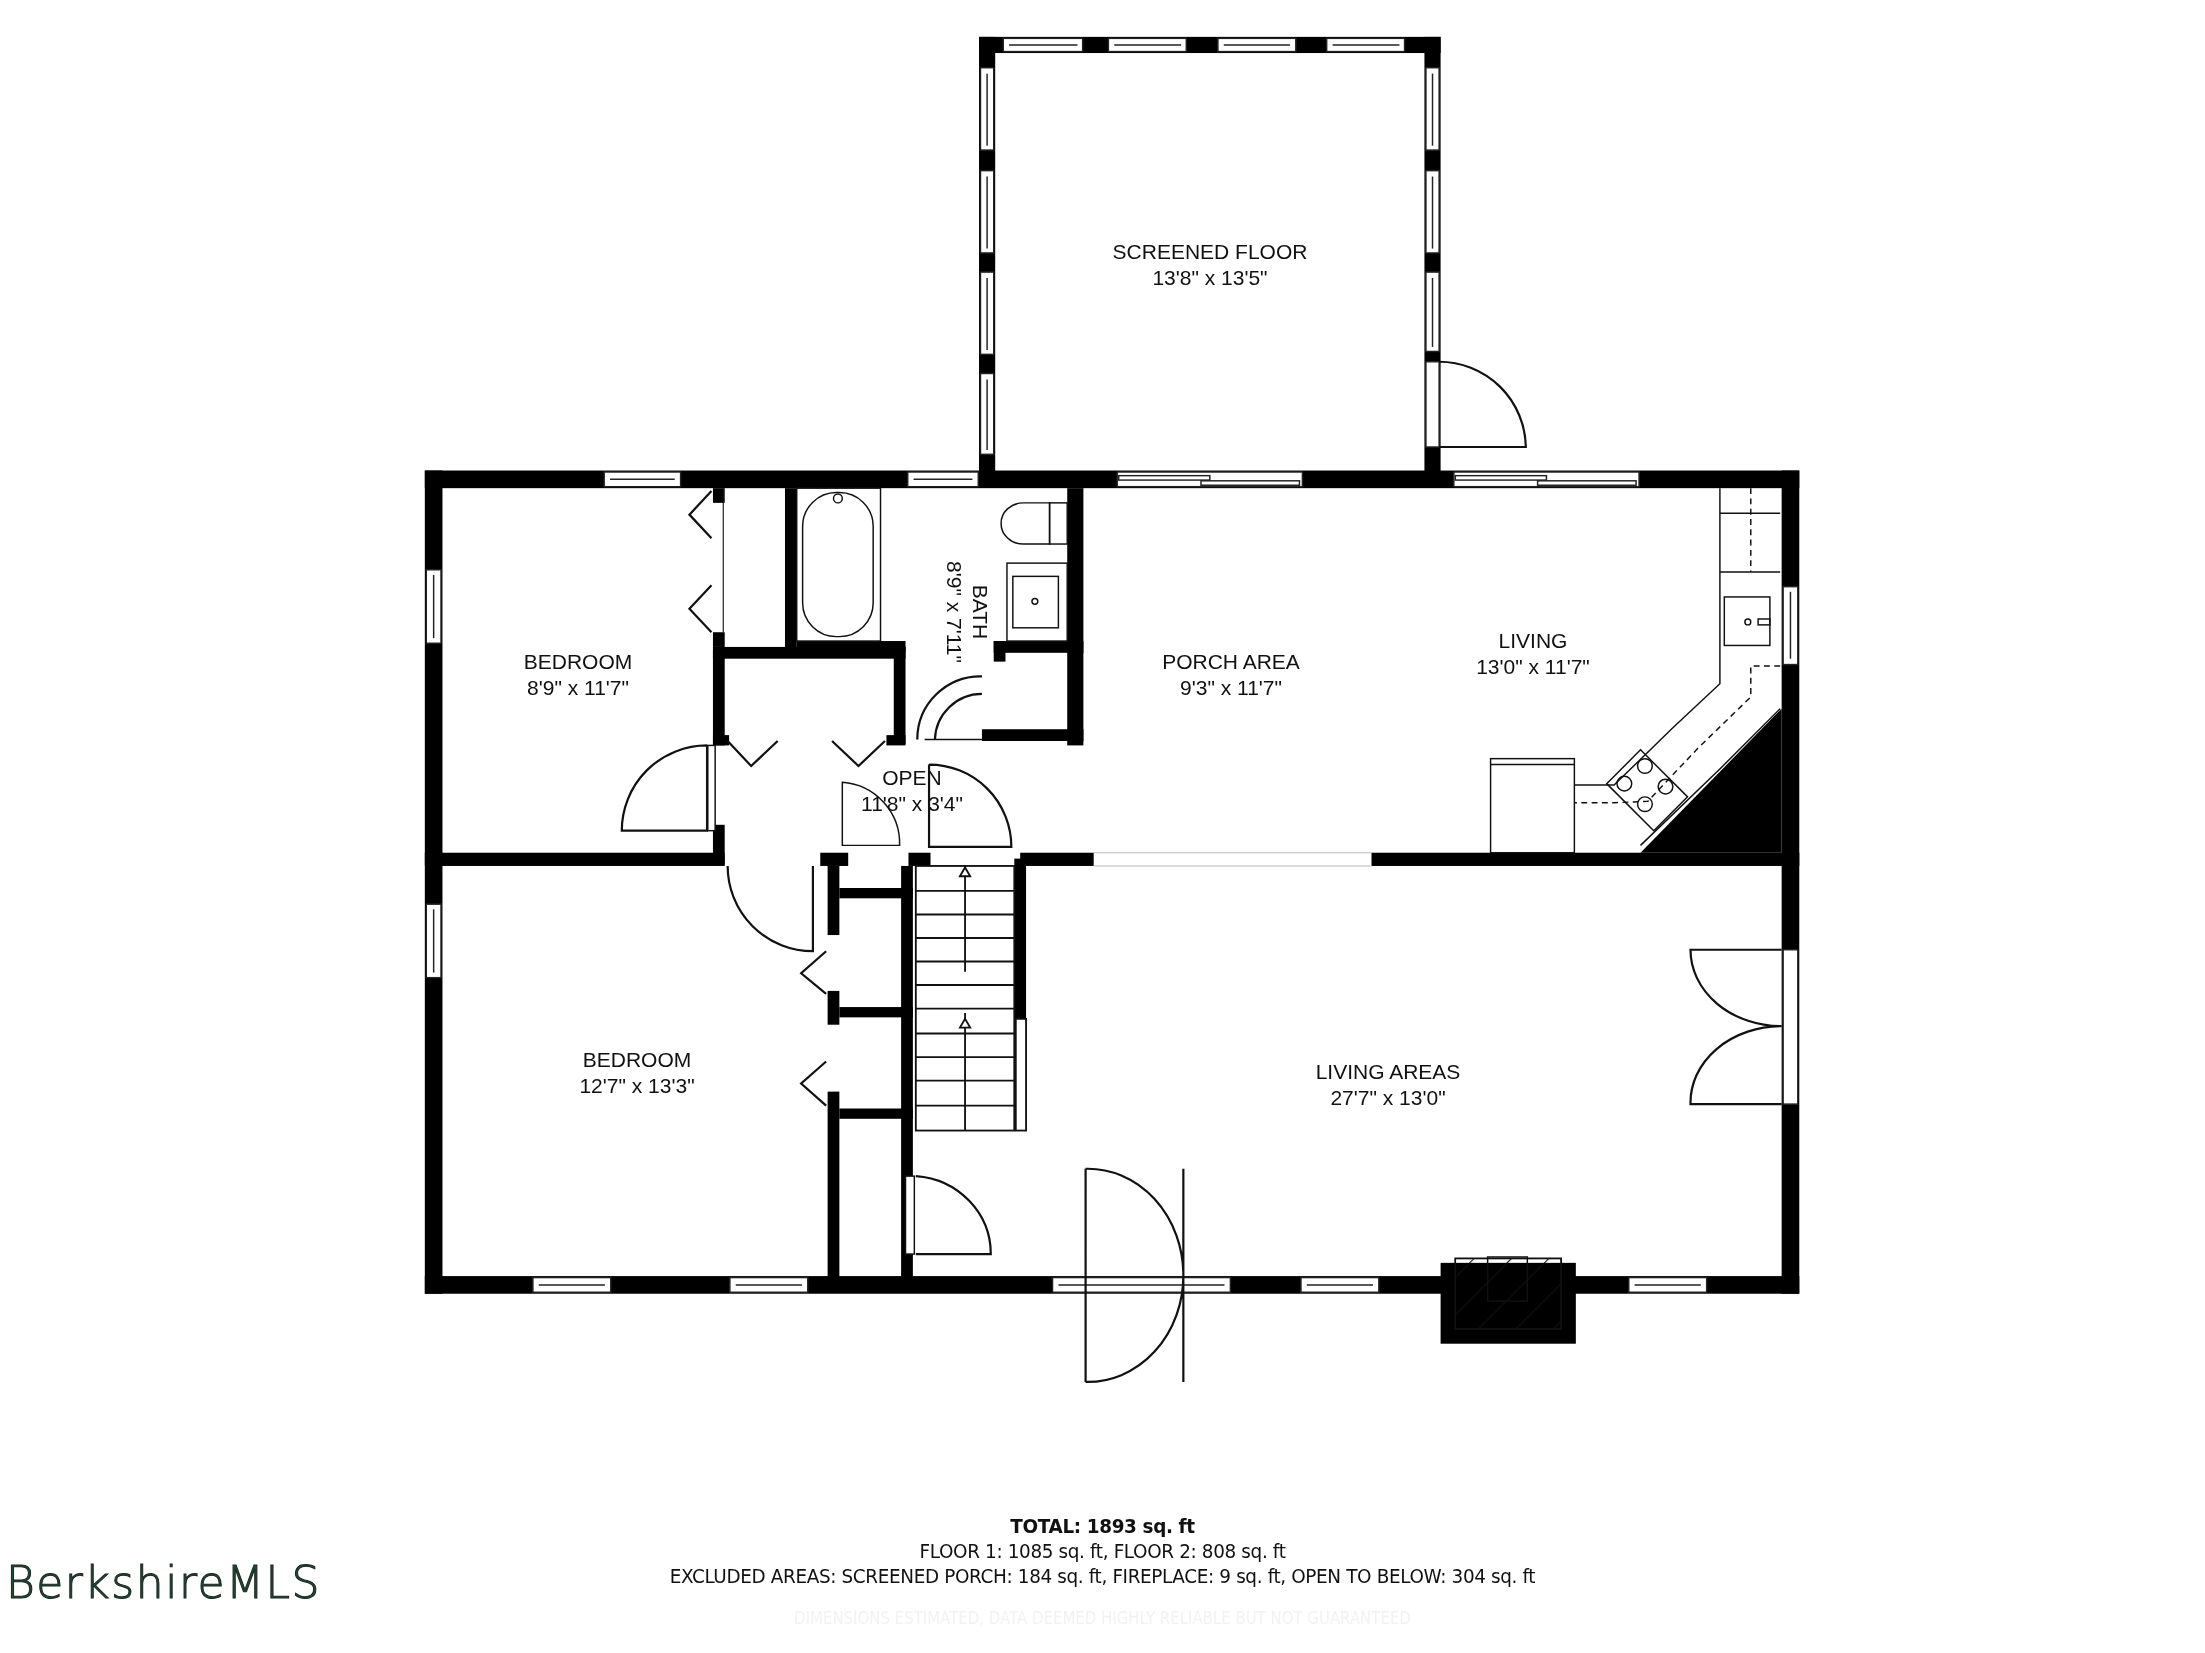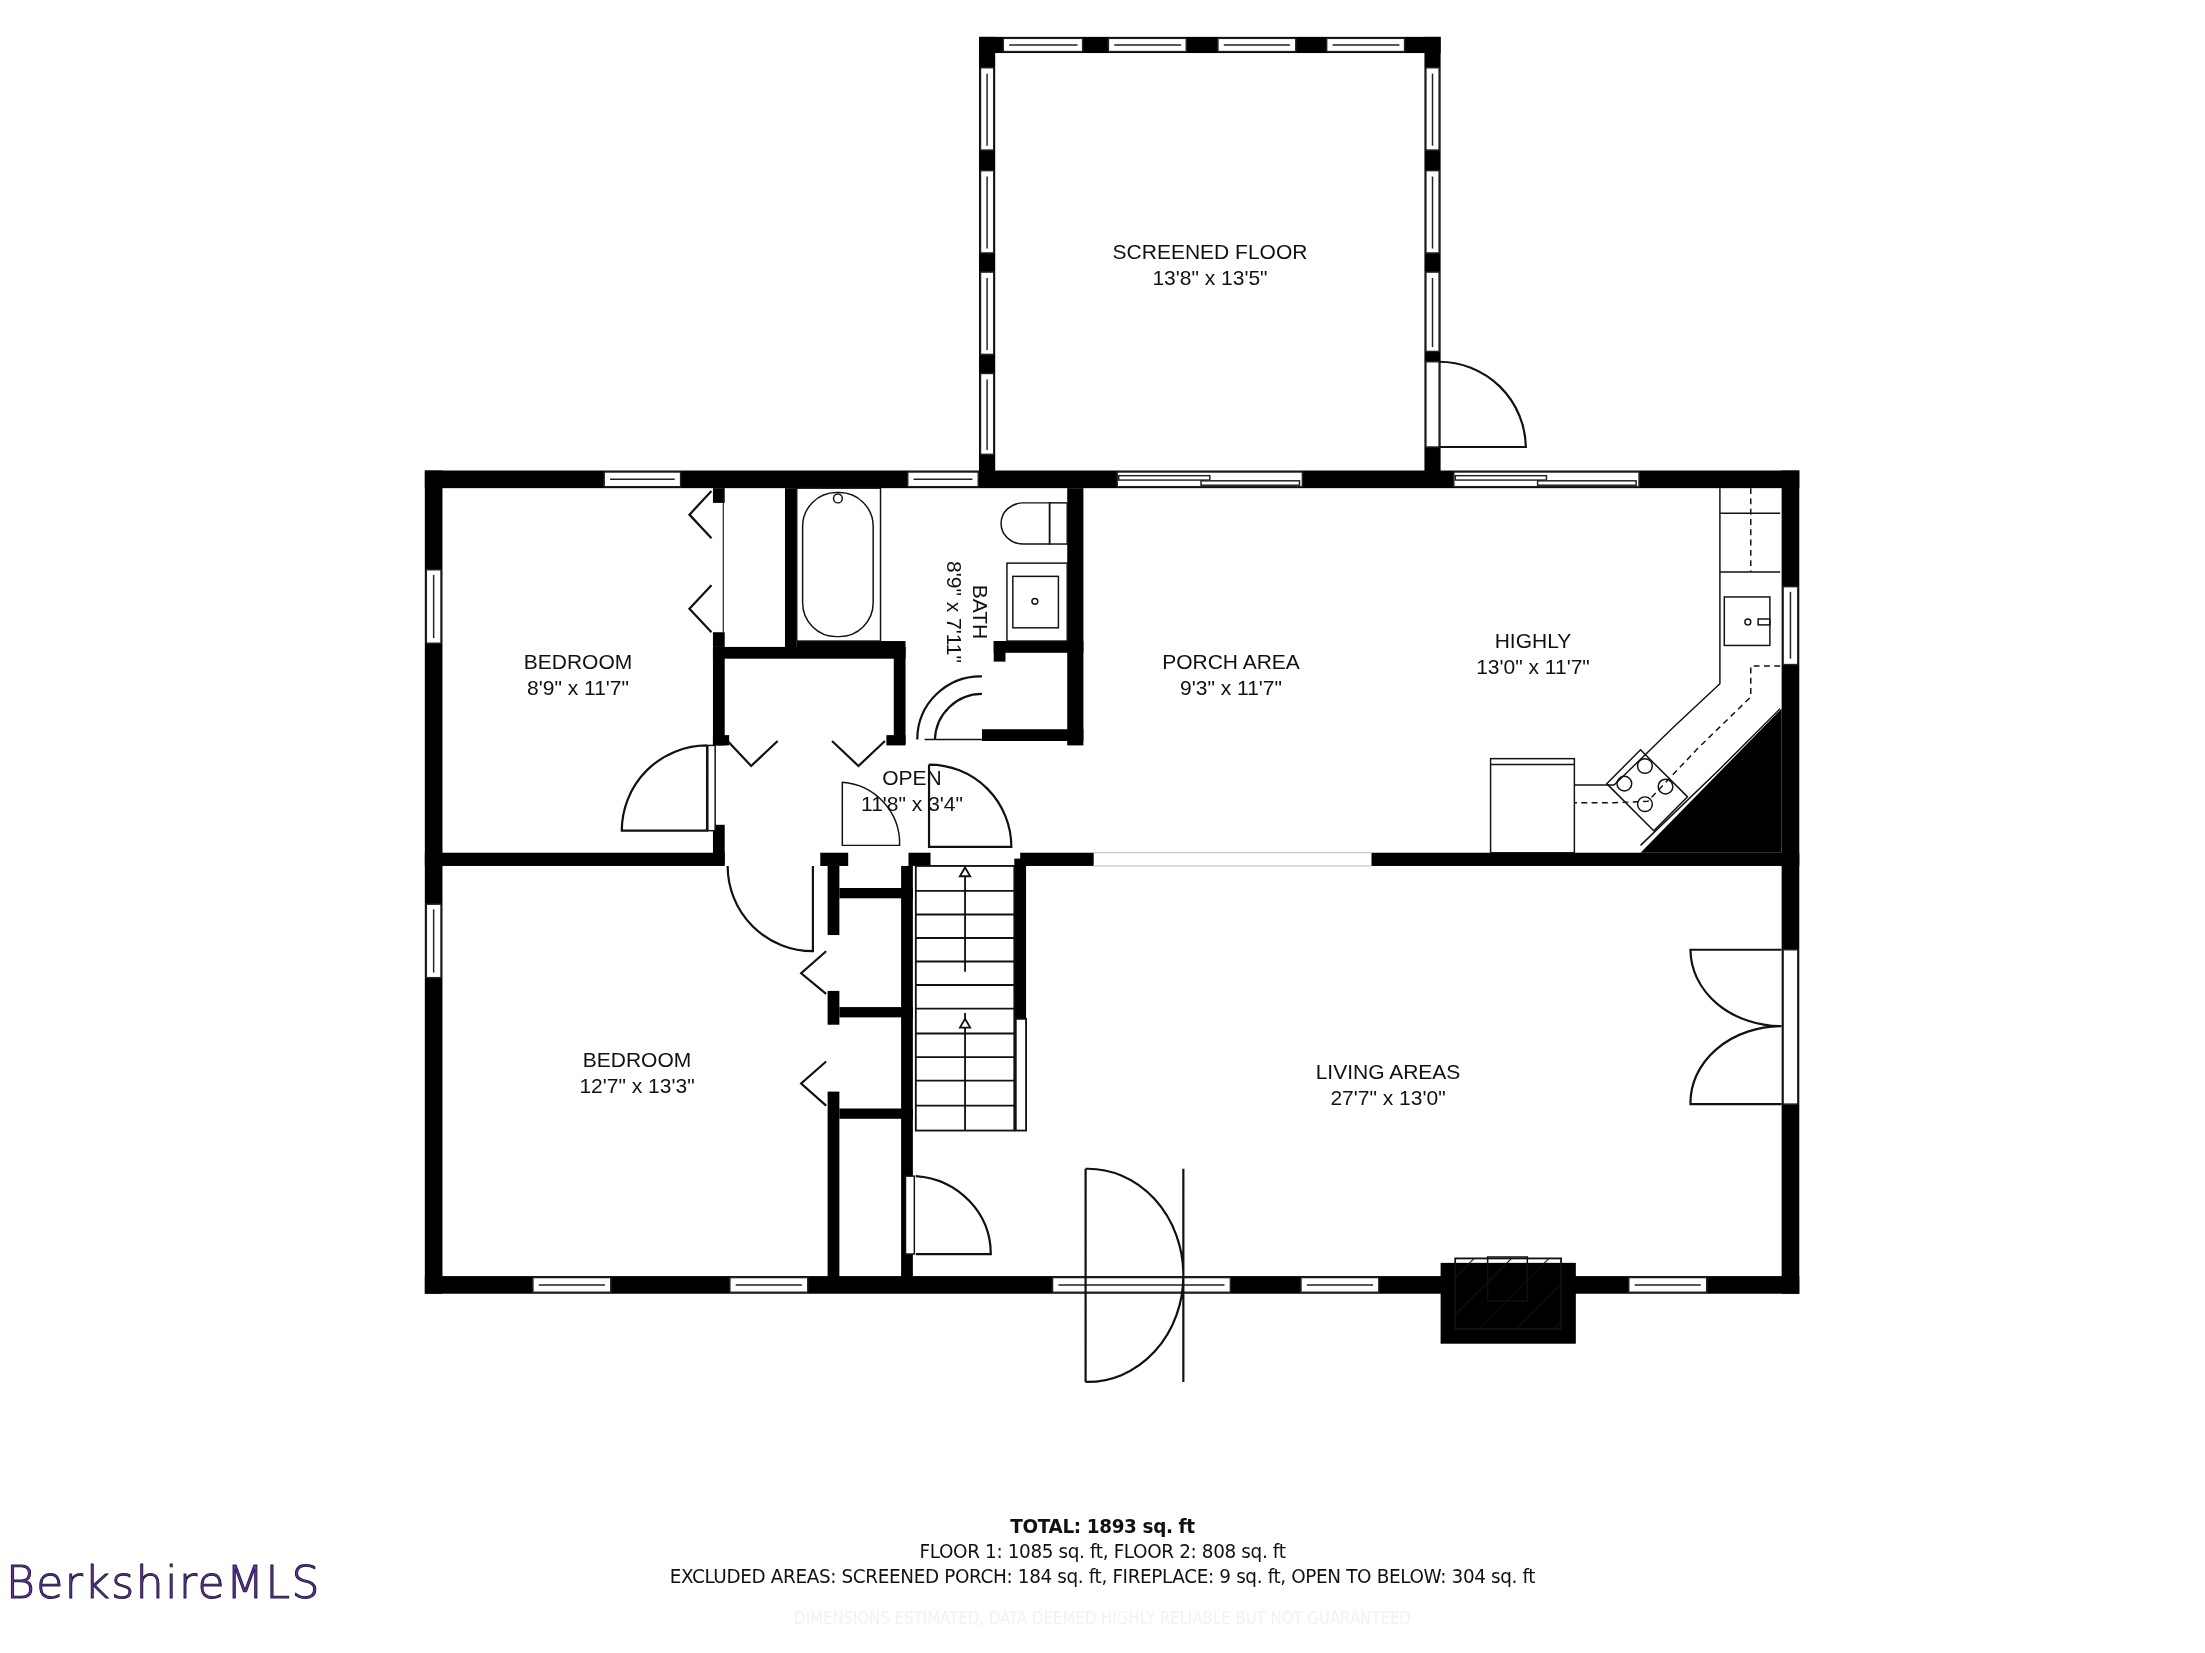--- a/index.html
+++ b/index.html
@@ -6,21 +6,21 @@
   body { width: 2205px; height: 1654px; position: relative; overflow: hidden; font-family: "Liberation Sans", sans-serif; }
   #plan { position: absolute; left: 0; top: 0; width: 2205px; height: 1654px; }
   .room-label { position: absolute; text-align: center; color: #111; font-family: "Liberation Sans", sans-serif; line-height: 1.25; transform: translate(-50%, -50%); white-space: nowrap; }
   .room-label .name { font-size: 21px; display: block; }
   .room-label .dims { font-size: 21px; display: block; }
   .room-label.rot { transform: translate(-50%, -50%) rotate(90deg); }
   #summary { position: absolute; left: 0; width: 2205px; top: 1514px; text-align: center; color: #111; font-family: "DejaVu Sans", sans-serif; }
   #summary .total { font-size: 20px; font-weight: bold; display: block; line-height: 25px; letter-spacing: -0.4px; transform: scaleX(0.92); }
   #summary .line { font-size: 20px; display: block; line-height: 25px; letter-spacing: -0.4px; transform: scaleX(0.92); }
   #summary .disclaimer { font-size: 17.6px; display: block; color: #f2f2f2; margin-top: 19px; transform: scaleX(0.85); }
-  #watermark { position: absolute; left: 5.9px; top: 1557px; font-size: 44px; font-family: "DejaVu Sans", sans-serif; font-weight: 200; color: #6d28d9; -webkit-text-stroke: 1px #222; letter-spacing: 1.5px; }
+  #watermark { position: absolute; left: 5.9px; top: 1557px; font-size: 44px; font-family: "DejaVu Sans", sans-serif; font-weight: 200; color: #14532d; -webkit-text-stroke: 1px #222; letter-spacing: 1.5px; }
 </style>
 </head>
 <body>
 
 <svg id="plan" viewBox="0 0 3000 2250" xmlns="http://www.w3.org/2000/svg">
   <defs>
     <pattern id="hatch" patternUnits="userSpaceOnUse" width="36" height="36" patternTransform="rotate(45)">
       <line x1="0" y1="0" x2="0" y2="36" stroke="#111" stroke-width="3"></line>
     </pattern>
   </defs>
@@ -277,21 +277,21 @@
 </div>
 <div class="room-label" style="left:912px; top:791px;">
   <span class="name">OPEN</span>
   <span class="dims">11'8" x 3'4"</span>
 </div>
 <div class="room-label" style="left:1231px; top:675px;">
   <span class="name">PORCH AREA</span>
   <span class="dims">9'3" x 11'7"</span>
 </div>
 <div class="room-label" style="left:1533px; top:654px;">
-  <span class="name">HIGHLY</span>
+  <span class="name">LIVING</span>
   <span class="dims">13'0" x 11'7"</span>
 </div>
 <div class="room-label" style="left:637px; top:1073px;">
   <span class="name">BEDROOM</span>
   <span class="dims">12'7" x 13'3"</span>
 </div>
 <div class="room-label" style="left:1388px; top:1085px;">
   <span class="name">LIVING AREAS</span>
   <span class="dims">27'7" x 13'0"</span>
 </div>

